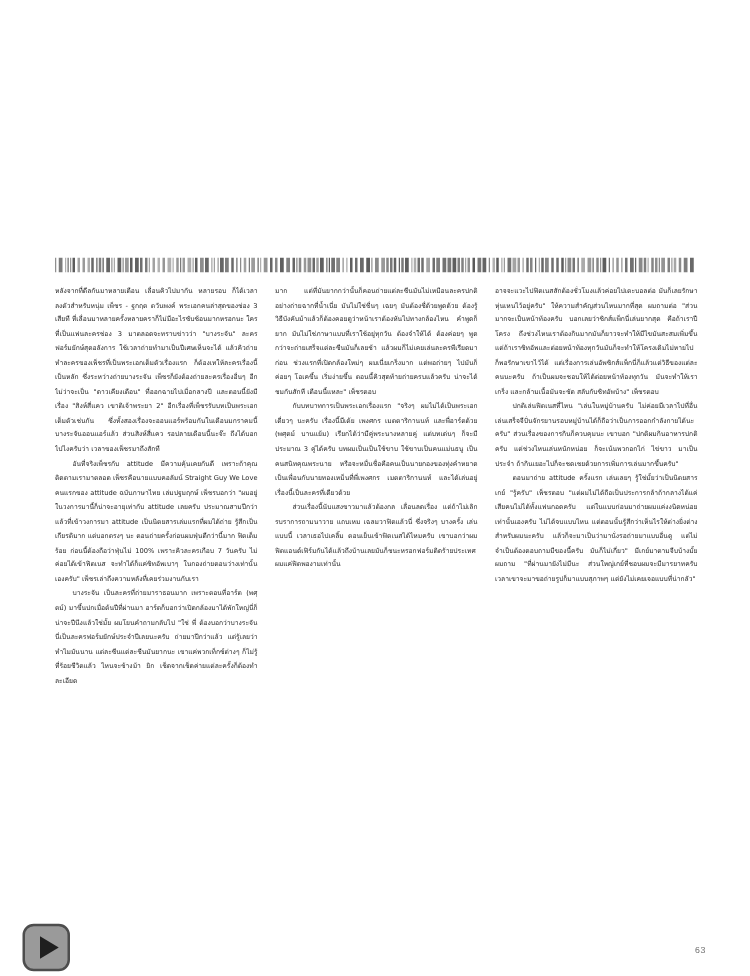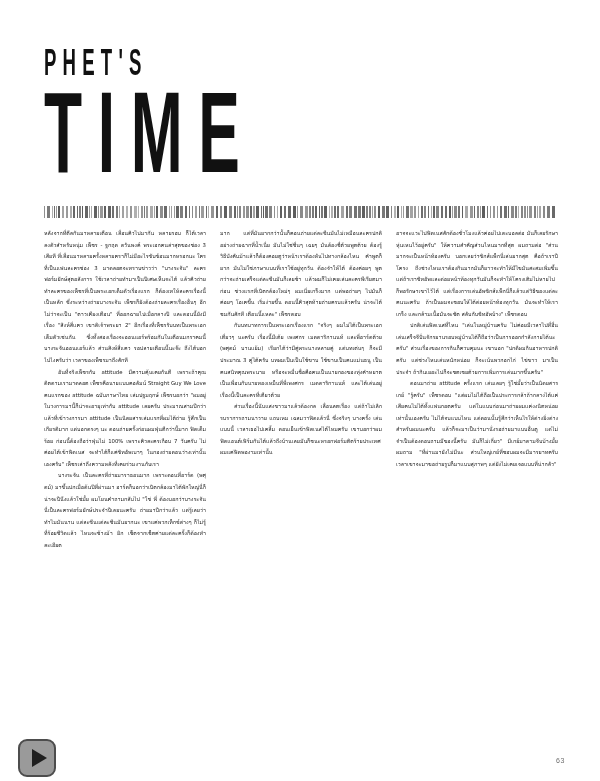--- a/index.html
+++ b/index.html
@@ -140,24 +140,20 @@
     font-size: 7px;
     color: #6d6d6d;
     letter-spacing: 0.5px;
   }
 </style>
 </head>
 <body>
 
 <div id="page">
 
-  <div id="masthead">
-    <div class="title-line1">PHET'S</div>
-    <div class="title-line2">TIME</div>
-  </div>
 
   <div id="divider">
       <span class="bar" style="width: 1px; opacity: 0.68;"></span>
       <span class="gap" style="width: 2px;"></span>
       <span class="bar" style="width: 3px; opacity: 0.8;"></span>
       <span class="gap" style="width: 2px;"></span>
       <span class="bar" style="width: 1px; opacity: 0.49;"></span>
       <span class="gap" style="width: 1px;"></span>
       <span class="bar" style="width: 1px; opacity: 0.88;"></span>
       <span class="gap" style="width: 1px;"></span>

